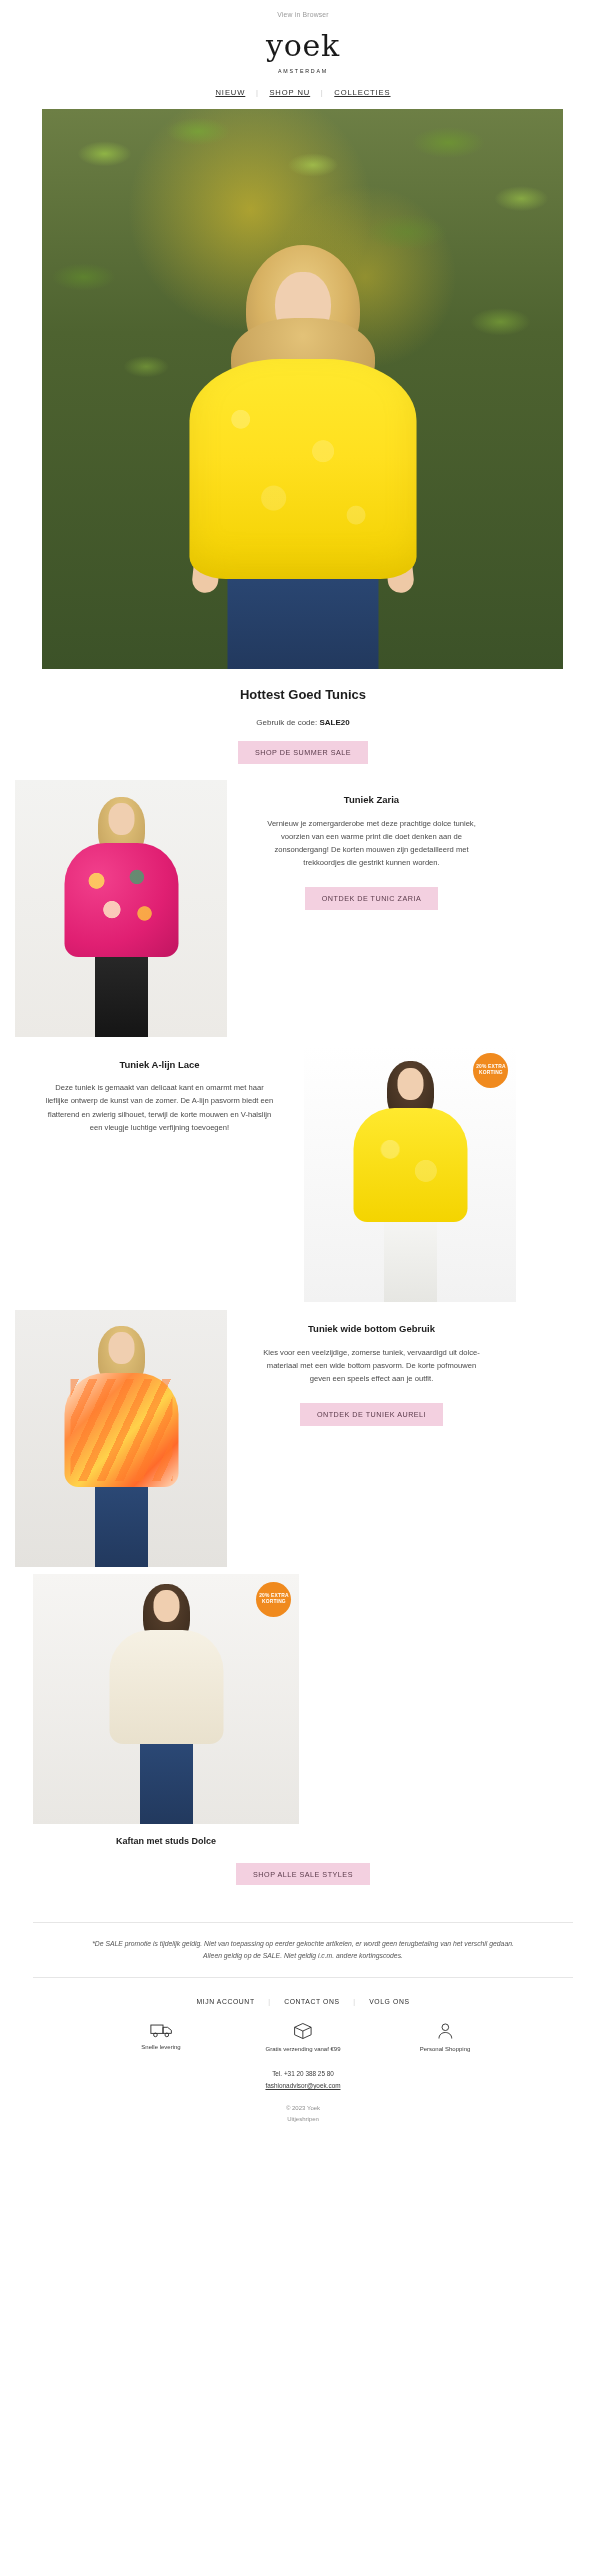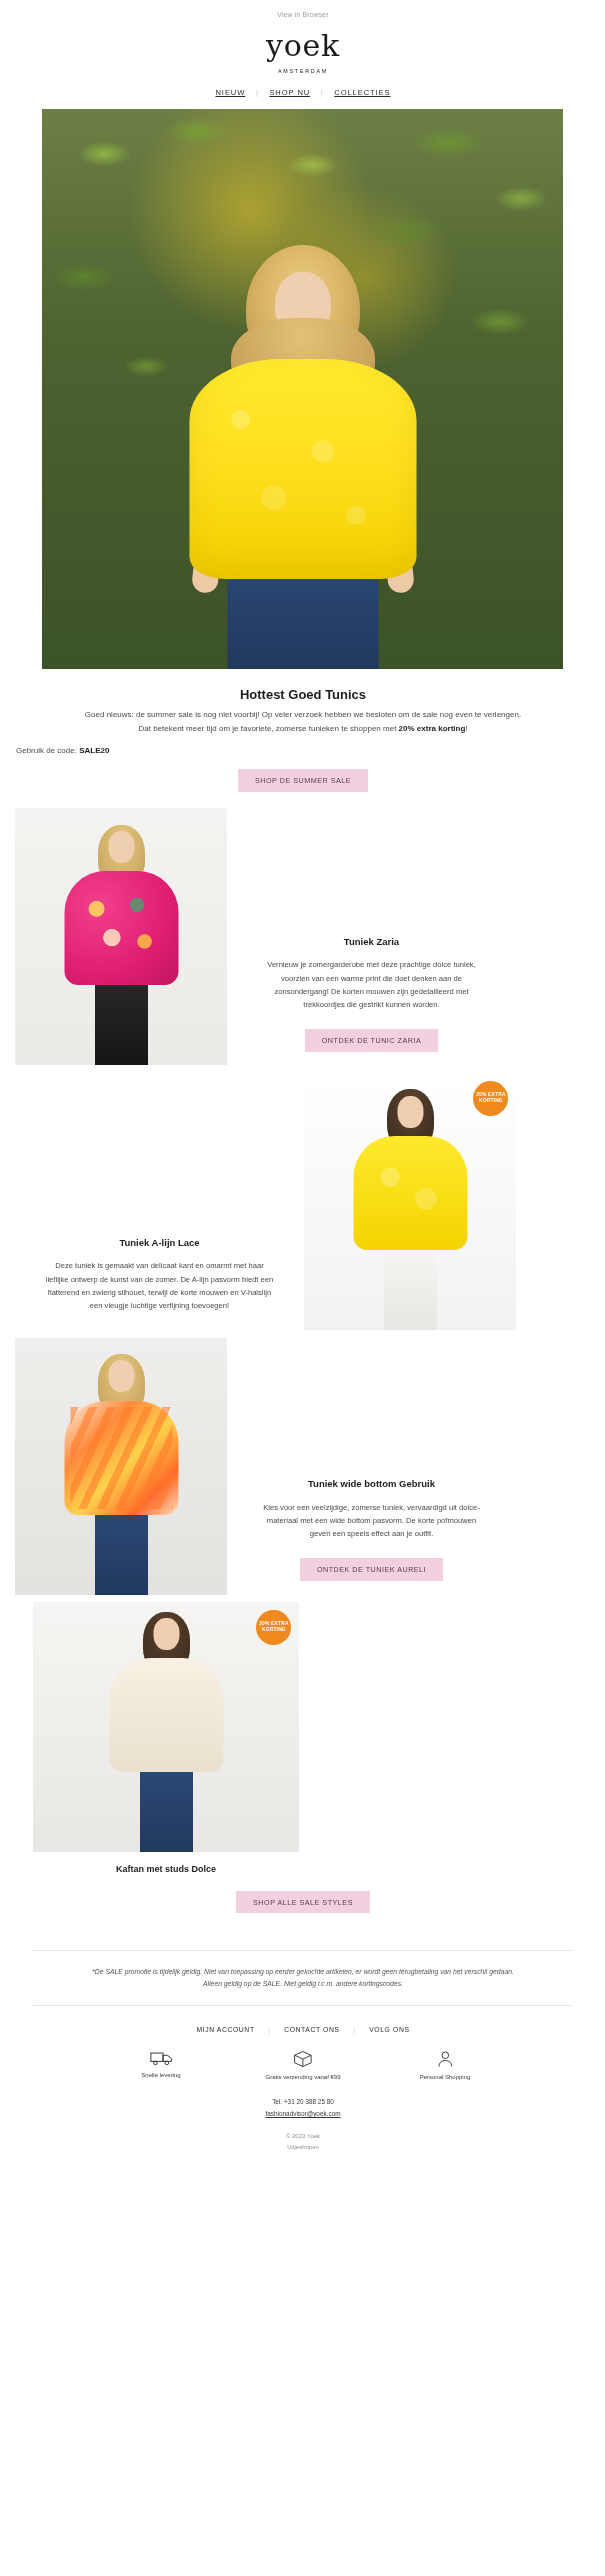--- a/index.html
+++ b/index.html
@@ -128,45 +128,45 @@
   }
   .intro {
     text-align:center;
     font-size: 8px;
     line-height: 1.75;
     color: #4a4a4a;
     padding: 0 83px;
   }
   .intro b { color:#1d1d1d; }
   .code-line {
+    text-align:center;
     font-size: 8px;
     color:#4a4a4a;
     padding: 10.6px 0 3px;
-    margin-left: 16px;
   }
   .code-line b { color:#1d1d1d; }
 
   .btn-row { text-align:center; padding: 10.6px 0 16.7px; }
   .btn {
     display:inline-block;
     background: #f3d0e0;
     color: #5a3a4a;
     font-size: 7.2px;
     letter-spacing: 0.5px;
     padding: 6.8px 16.7px;
     border: none;
     cursor: pointer;
     font-family: "Liberation Sans", sans-serif;
   }
 
   .prod {
     display: flex;
     width: 531px;
     padding: 0 15px;
-    align-items: flex-end;
+    align-items: flex-start;
     margin-bottom: 7.6px;
   }
   .prod .img {
     width: 212px;
     height: 257px;
     position: relative;
     overflow:hidden;
     flex: none;
   }
   .prod .copy {
@@ -310,23 +310,20 @@
         <div class="m-hair2"></div>
         <div class="m-arm-l"></div>
         <div class="m-arm-r"></div>
         <div class="m-jeans"></div>
         <div class="m-top"></div>
       </div>
     </div>
   </div>
 
   <div class="section-title">Hottest Goed Tunics</div>
-  <div class="intro">
-    <span>Goed nieuws: de summer sale is nog niet voorbij! Op veler verzoek hebben we besloten om de sale nog even te verlengen. Dat betekent meer tijd om je favoriete, zomerse tunieken te shoppen met </span><b>20% extra korting</b><span>!</span>
-  </div>
   <div class="code-line">
     <span>Gebruik de code: </span><b>SALE20</b>
   </div>
   <div class="btn-row">
     <button class="btn">SHOP DE SUMMER SALE</button>
   </div>
 
   <div class="prod">
     <div class="img">
       <div class="scene sc-pink"></div>

